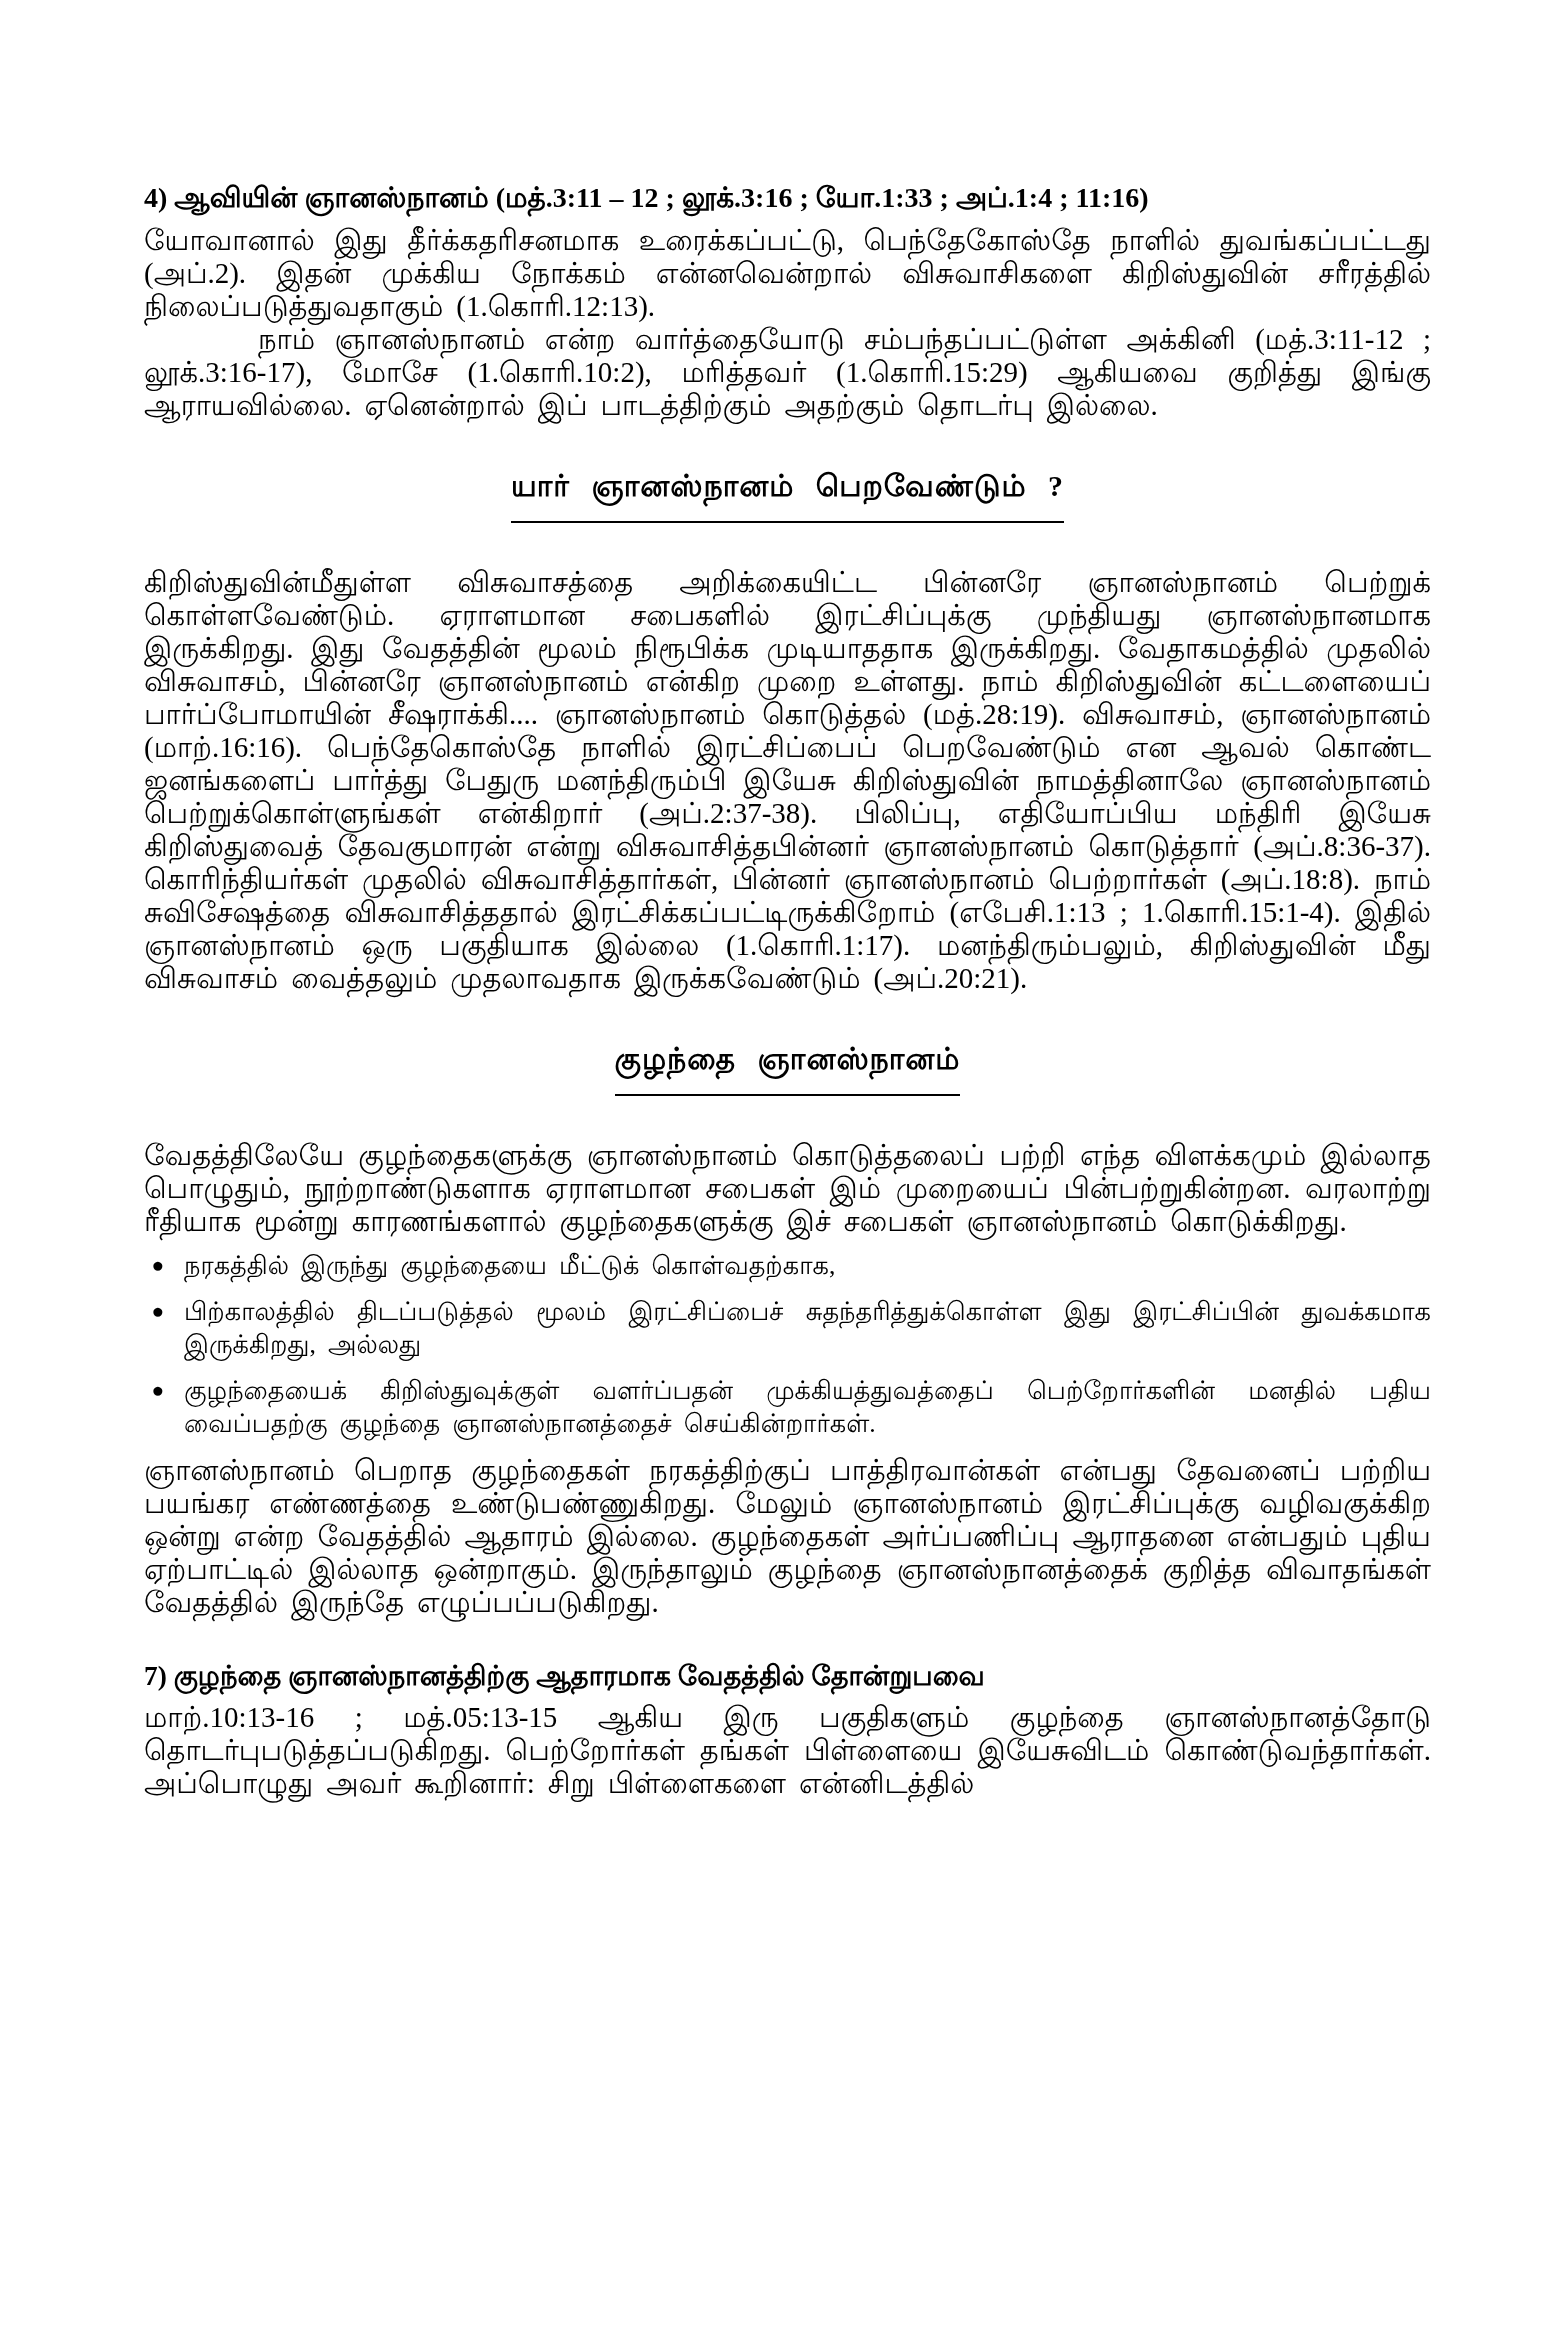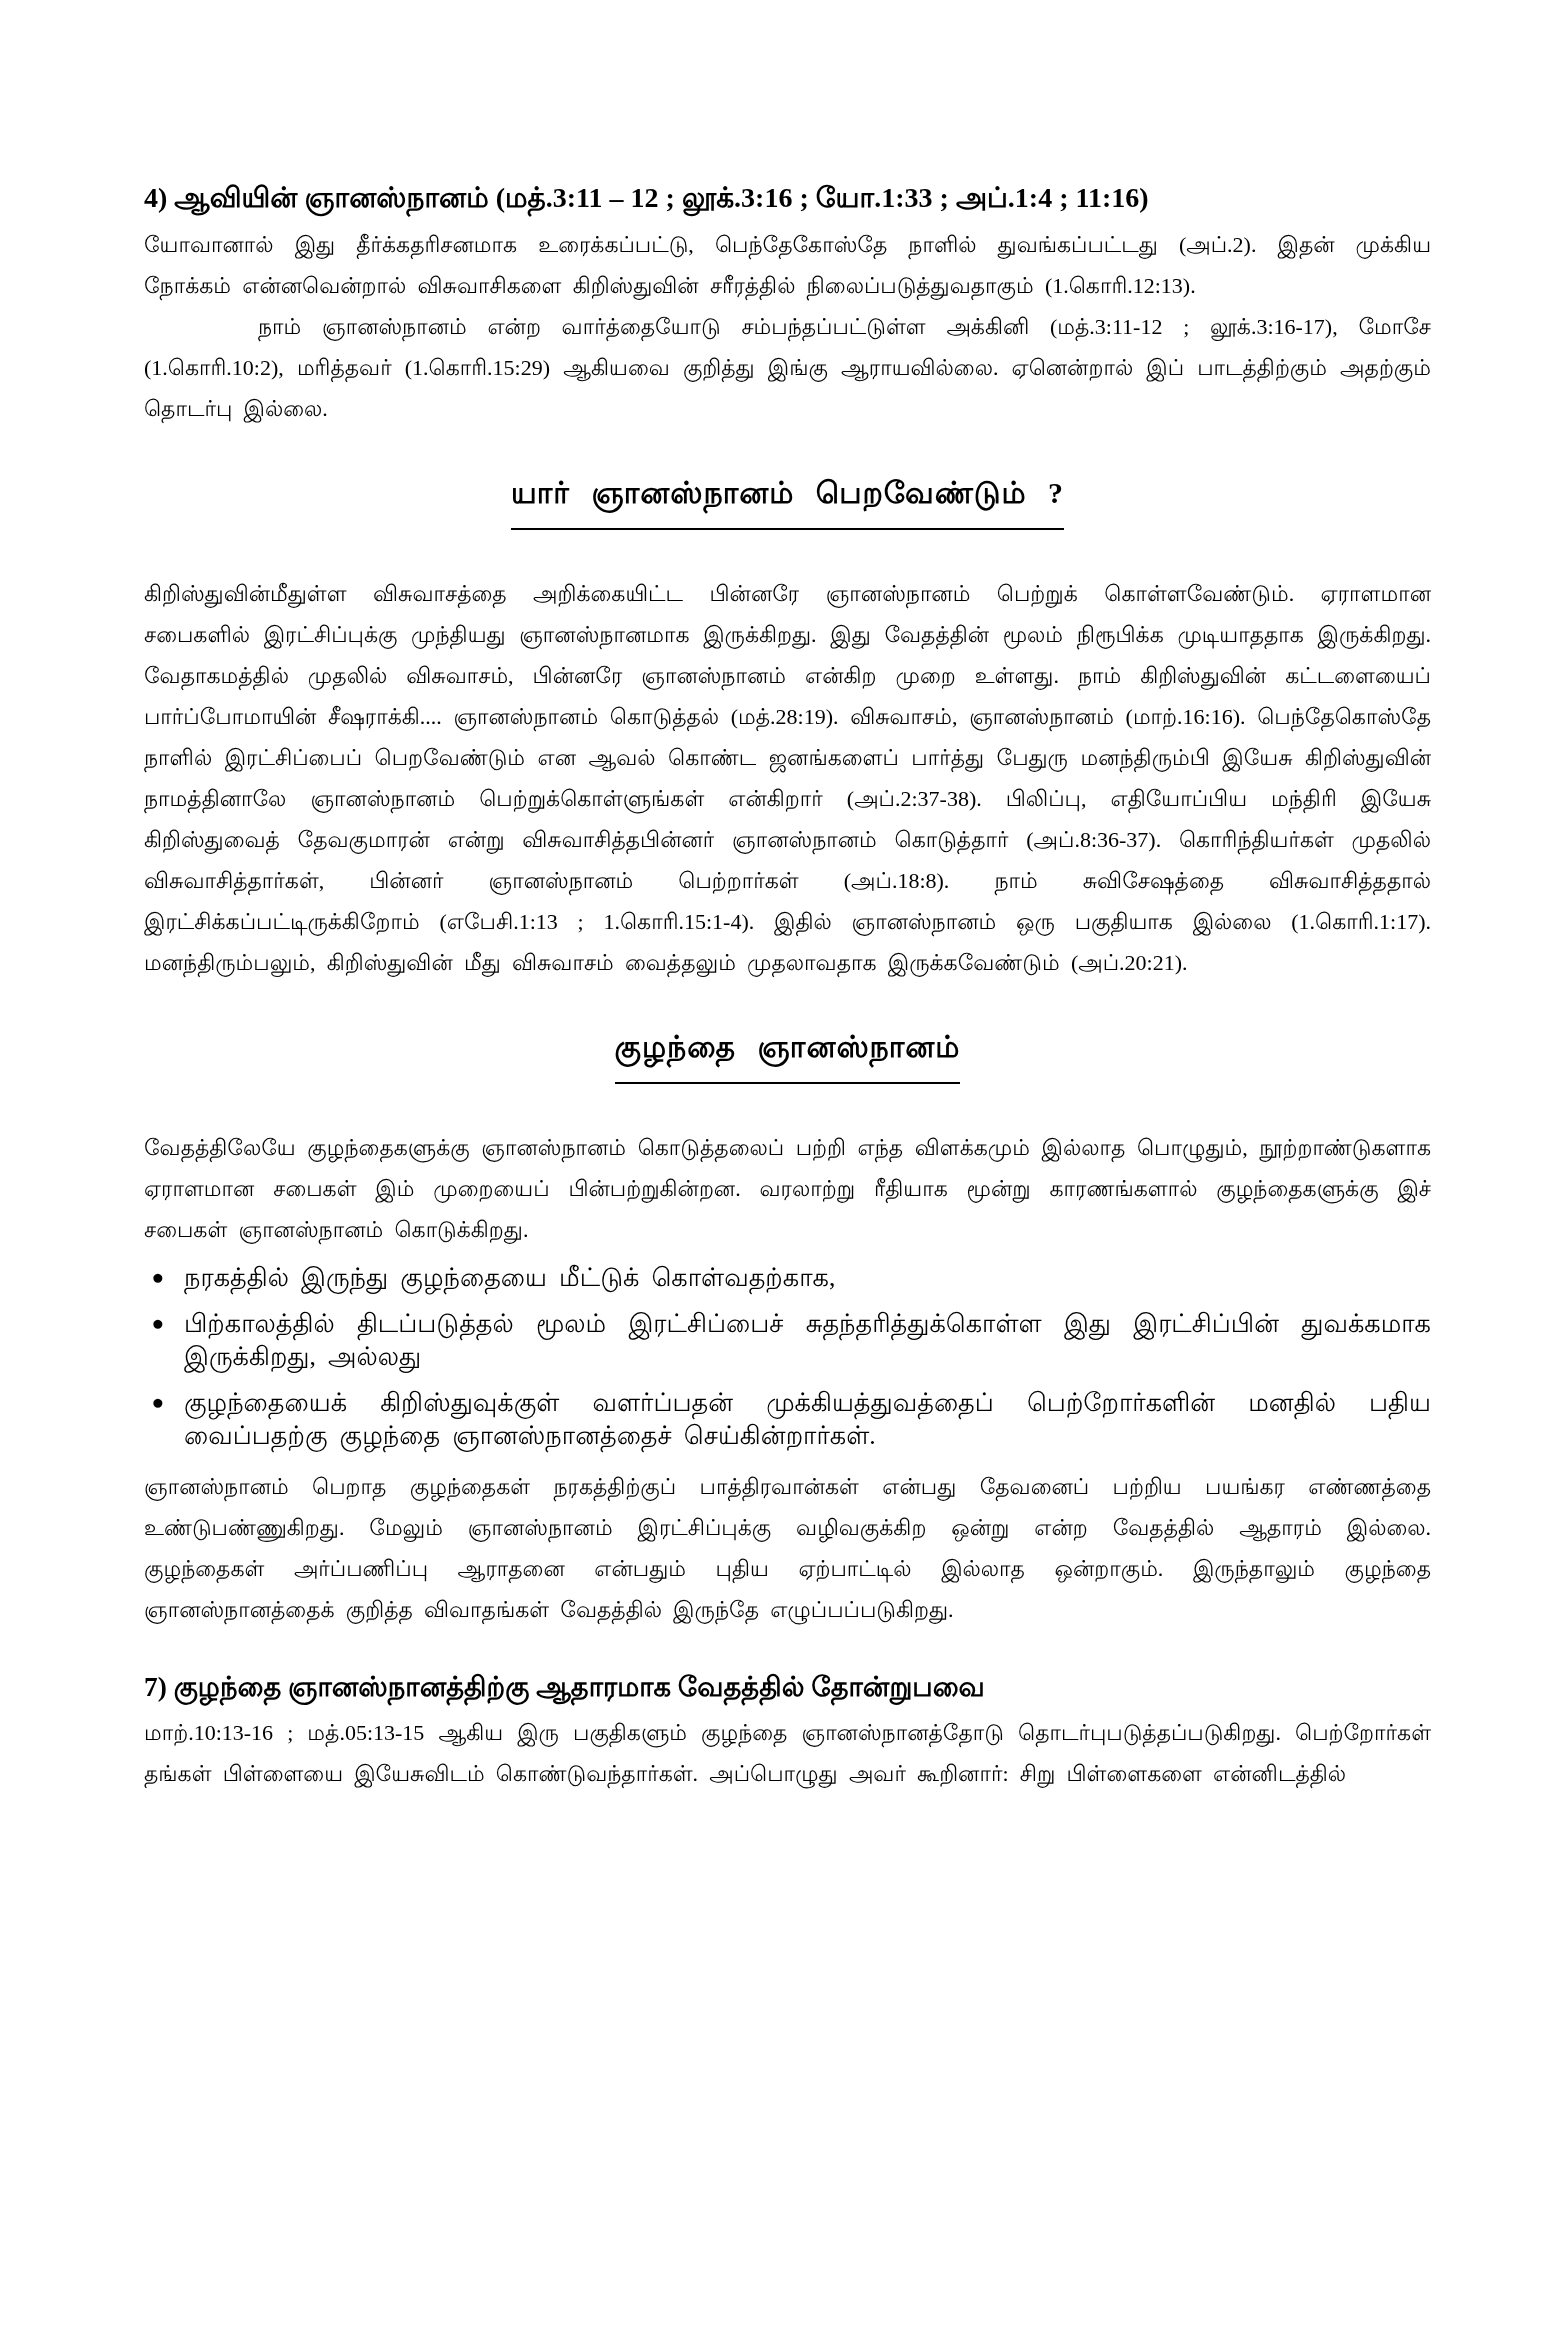--- a/index.html
+++ b/index.html
@@ -22,22 +22,22 @@
     width:1287px;
   }
   .doc-title{
     font-weight:bold;
     font-size:28px;
     line-height:36px;
     margin:0 0 7.6px 0;
     white-space:nowrap;
   }
   p.body-text{
-    font-size:22px;
-    line-height:41px;
+    font-size:29px;
+    line-height:33px;
     text-align:justify;
     margin:0 0 0 0;
     word-spacing:5.7px;
   }
   p.indented{ text-indent:114px; }
   .space-after-md{ margin-bottom:43px; }
   .center-heading{
     text-align:center;
     font-weight:bold;
     font-size:30px;

